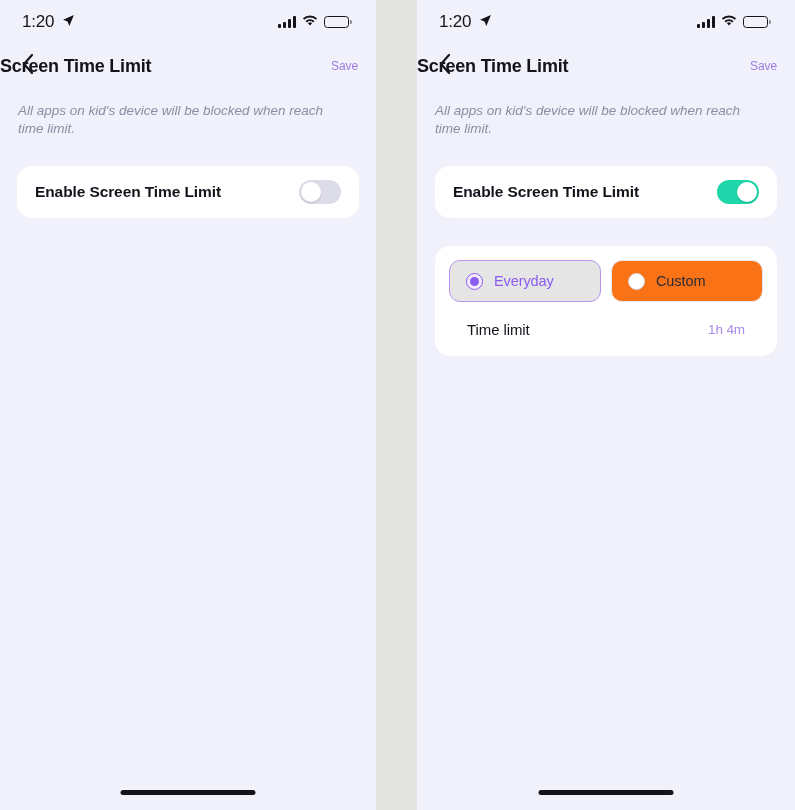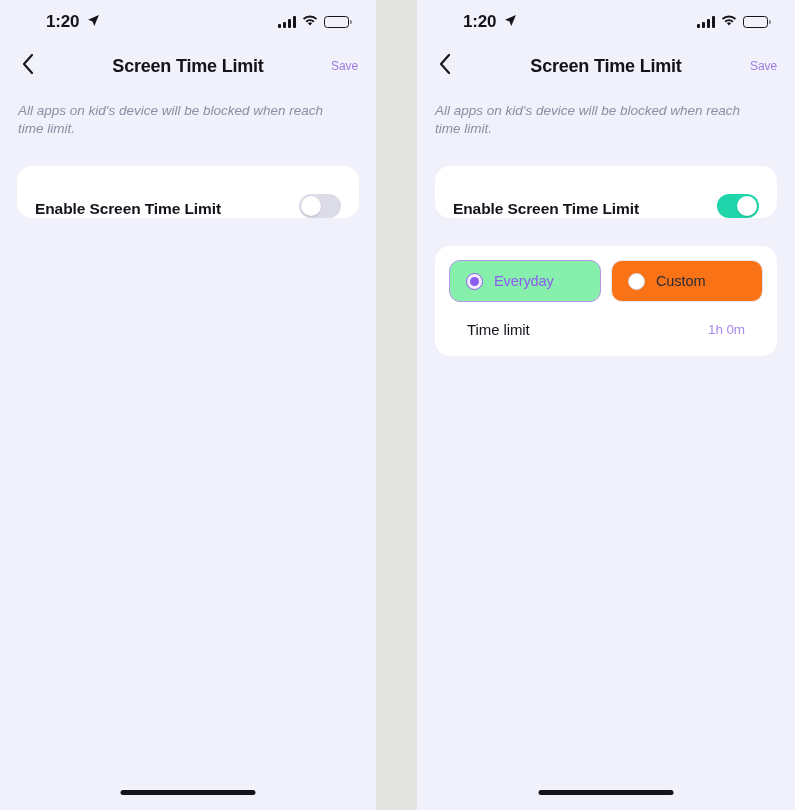--- a/index.html
+++ b/index.html
@@ -32,24 +32,23 @@
   .statusbar {
     height:44px;
     display:flex;
     align-items:center;
     justify-content:space-between;
     padding:0 24px 0 22px;
   }
   .sb-left { display:flex; align-items:center; gap:8px; }
   .sb-time {
     font-size:17px;
-    font-weight:700;
+    font-weight:400;
     color:#14131c;
     letter-spacing:-0.2px;
-    margin-left:24px;
   }
   .loc-icon { display:block; }
   .sb-right { display:flex; align-items:center; gap:6px; }
   .cell-bars { display:flex; align-items:flex-end; gap:2px; height:12px; }
   .cell-bars i { width:3px; background:#14131c; border-radius:1px; display:block; }
   .cell-bars i:nth-child(1){ height:4px; }
   .cell-bars i:nth-child(2){ height:6.5px; }
   .cell-bars i:nth-child(3){ height:9px; }
   .cell-bars i:nth-child(4){ height:12px; background:#14131c; }
   .battery { display:flex; align-items:center; }
@@ -76,21 +75,21 @@
     position:relative;
   }
   .nav-back {
     width:26px; height:30px;
     display:flex; align-items:center; justify-content:flex-start;
     cursor:pointer;
   }
   .nav-title {
     position:absolute;
     left:0; right:0;
-    text-align:center;
+    text-align:left;
     font-size:18px;
     font-weight:700;
     color:#14131c;
     letter-spacing:-0.2px;
     pointer-events:none;
   }
   .nav-save {
     margin-left:auto;
     font-size:12px;
     color:#9d7ce0;
@@ -112,21 +111,21 @@
   
   .card {
     margin:28px 17px 0 17px;
     background:#ffffff;
     border-radius:15px;
   }
   .panel-right .card { margin-left:18px; margin-right:18px; }
 
   .row {
     display:flex;
-    align-items:flex-end;
+    align-items:center;
     justify-content:space-between;
     padding:0 18px;
     height:52px;
   }
   .row-label {
     font-size:15.5px;
     font-weight:700;
     color:#14131c;
     letter-spacing:-0.1px;
   }
@@ -162,21 +161,21 @@
     border-radius:11px;
     display:flex;
     align-items:center;
     gap:11px;
     padding:0 16px;
     cursor:pointer;
     border:1.3px solid #e6e6ee;
     background:#f97316;
   }
   .seg.selected {
-    background:#86efac;
+    background:#e5e5e5;
     border-color:#b795ee;
   }
   .radio {
     width:17px; height:17px;
     border-radius:50%;
     border:1.6px solid #d6d6e0;
     flex:0 0 auto;
     display:flex; align-items:center; justify-content:center;
     background:#fff;
   }
@@ -341,20 +340,20 @@
             </span>
           <span class="seg-label">Everyday</span>
         </div>
         <div class="seg">
           <span class="radio"></span>
           <span class="seg-label">Custom</span>
         </div>
       </div>
       <div class="timelimit-row">
         <span class="tl-label">Time limit</span>
-        <span class="tl-value">1h 0m</span>
+        <span class="tl-value">1h 4m</span>
       </div>
     </div>
 
     <div class="home-indicator"></div>
   </div>
 
 </div>
 
 </body></html>

